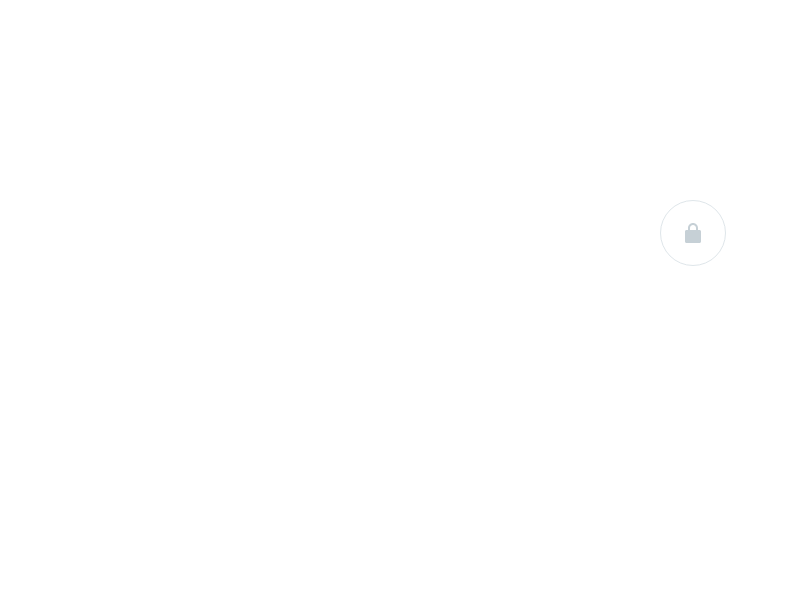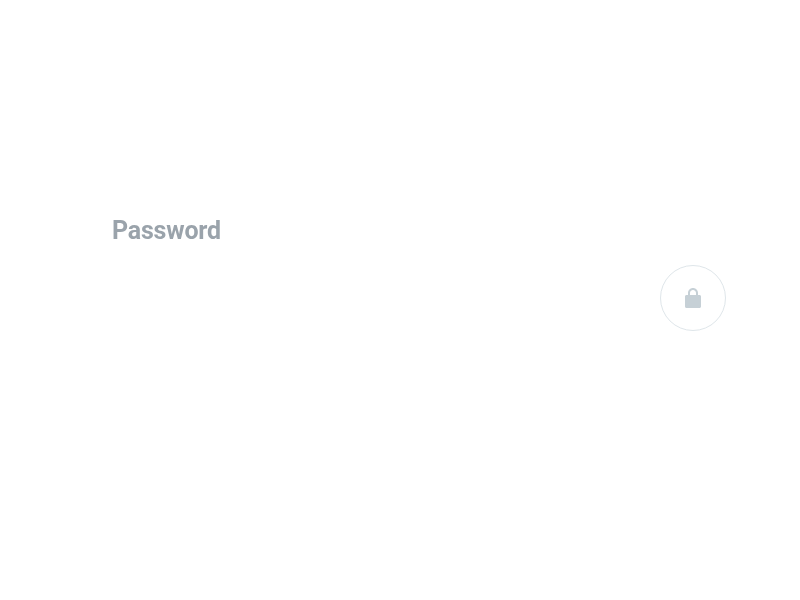--- a/index.html
+++ b/index.html
@@ -65,21 +65,20 @@
     .lock-button svg {
       width: 18px;
       height: 22px;
       display: block;
     }
   </style>
 </head>
 <body>
 
 <div class="container">
-  <label class="field-label">Password</label>
   <div class="input-row">
     <input type="password" class="password-input" autofocus="" value="" style="">
     <button class="lock-button" type="button">
       <span>
         <svg viewBox="0 0 18 22" xmlns="http://www.w3.org/2000/svg">
           <path fill="#c6d0d6" d="M14 8V6c0-2.76-2.24-5-5-5S4 3.24 4 6v2H2.5C1.67 8 1 8.67 1 9.5v10C1 20.33 1.67 21 2.5 21h13c.83 0 1.5-.67 1.5-1.5v-10C17 8.67 16.33 8 15.5 8H14zM6 6c0-1.66 1.34-3 3-3s3 1.34 3 3v2H6V6z"></path>
         </svg>
       </span>
     </button>
   </div>

